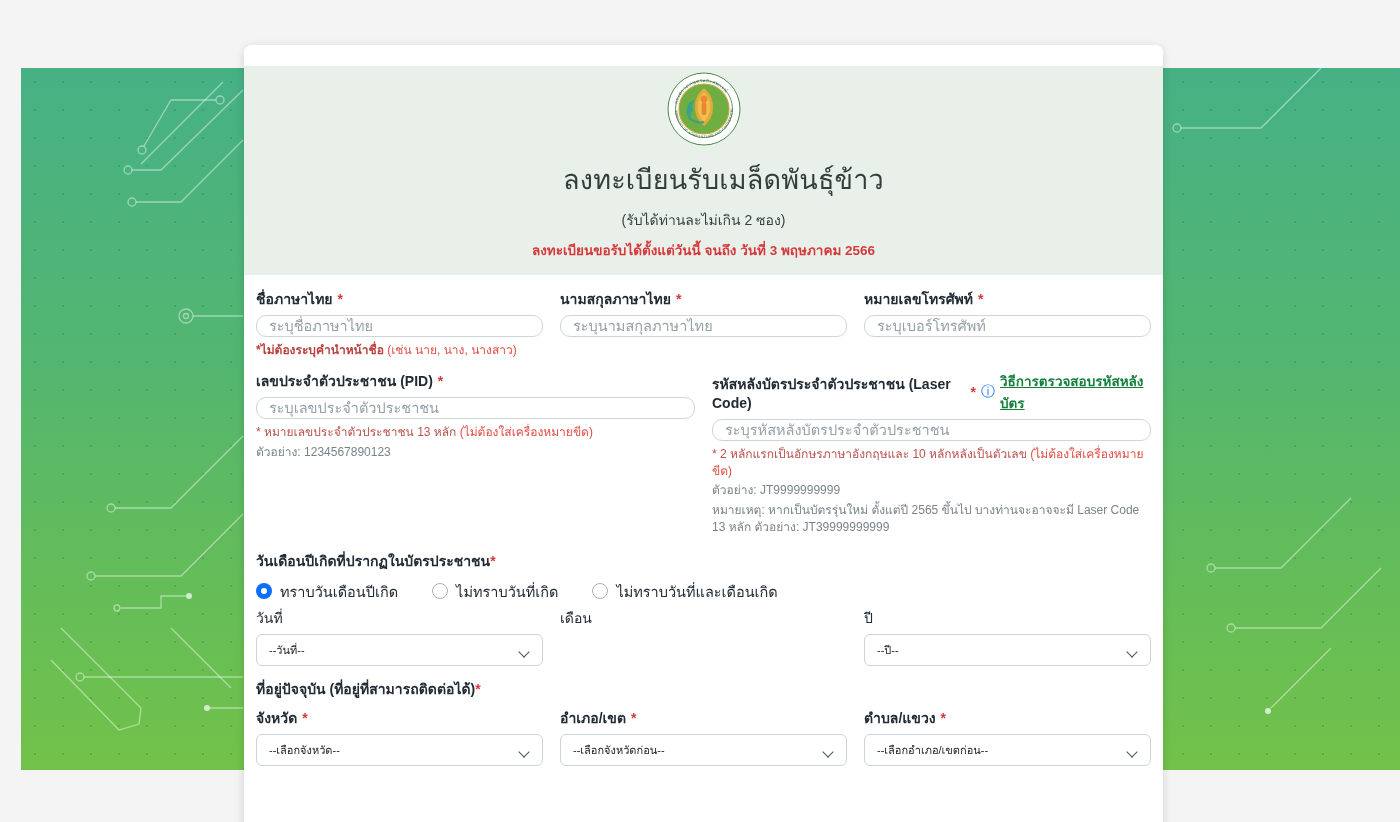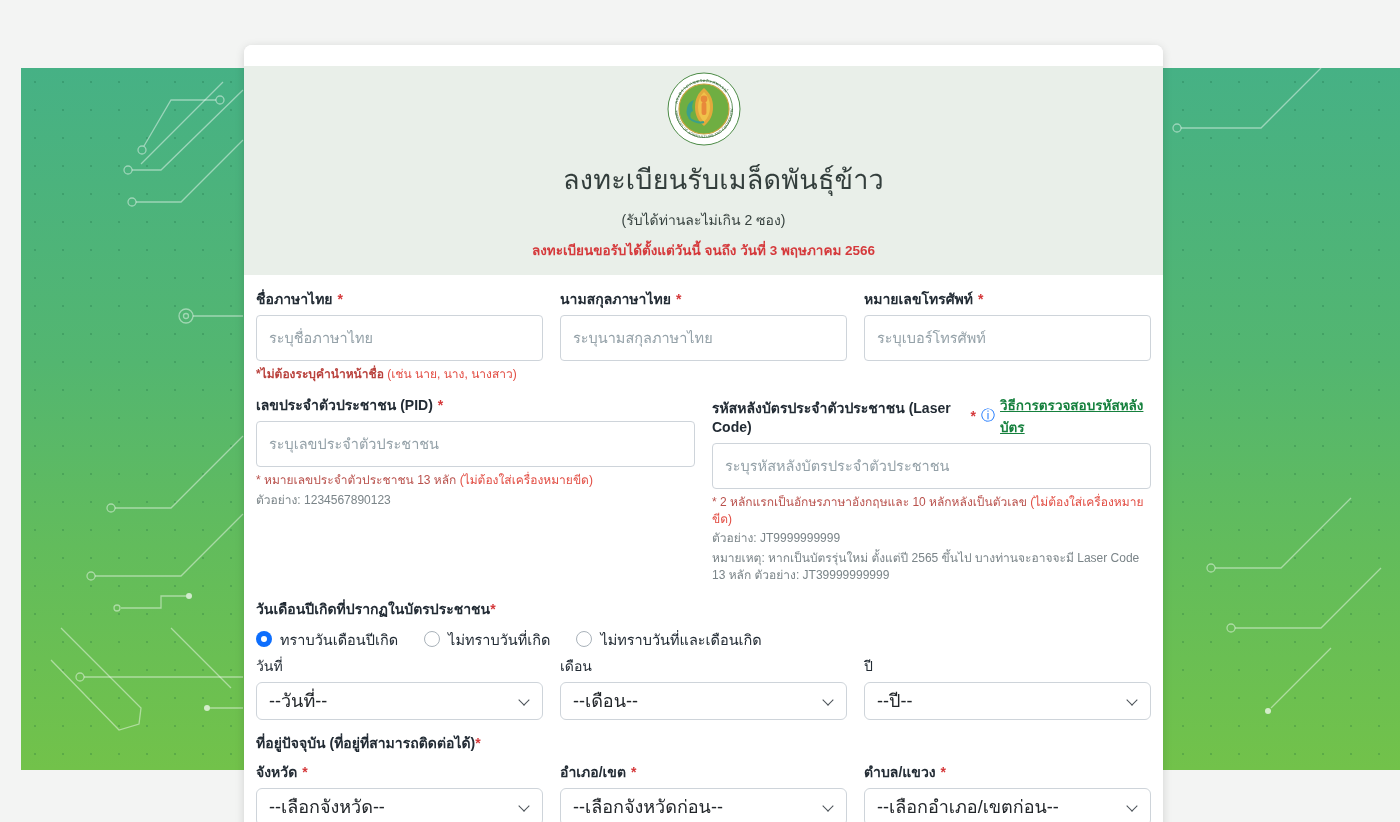--- a/index.html
+++ b/index.html
@@ -33,47 +33,47 @@
   .hero .period { font-size:13.5px; font-weight:600; color:#d5393b; margin-top:8px; }
 
   .form-area { padding:13px 12px 0 12px; }
   .grid3 { display:grid; grid-template-columns:1fr 1fr 1fr; column-gap:17px; }
   .grid2 { display:grid; grid-template-columns:1fr 1fr; column-gap:17px; }
 
   .f-label { font-size:14px; font-weight:700; color:#222b34; margin-bottom:5px; display:flex; align-items:center; gap:5px; }
   .f-label.lite { font-weight:500; }
   .req { color:#d5393b; }
   .txt-input {
-    width:100%; height:46px; border:1px solid #ced4da; border-radius:4px;
+    width:100%; height:22px; border:1px solid #ced4da; border-radius:10px;
     padding:0 12px; font-size:14.5px; color:#212529; background:#fff; outline:none;
     font-family:"Liberation Sans","DejaVu Sans",sans-serif;
   }
   .txt-input::placeholder { color:#94a1a8; opacity:1; }
 
   .note { font-size:12px; margin-top:5px; line-height:1.4; }
   .note .red-b { color:#b9413c; font-weight:700; }
   .note .red { color:#b9514c; }
   .note .red-bright { color:#e24c42; }
   .note.gray-line { color:#7a8488; margin-top:3px; }
 
   .row-2 { margin-top:11px; }
 
   .laser-link { font-size:13.5px; font-weight:600; color:#15803d; text-decoration:underline; cursor:pointer; }
   .info-ic { color:#0d6efd; font-size:14px; font-weight:400; cursor:pointer; }
 
   .section-label { font-size:14px; font-weight:700; color:#222b34; margin-top:14px; }
-  .radio-row { display:flex; align-items:center; gap:26px; margin:8px 0 4px 0; }
+  .radio-row { display:flex; align-items:center; gap:34px; margin:8px 0 4px 0; }
   .radio-opt { display:flex; align-items:center; gap:8px; font-size:14.5px; color:#222b34; cursor:pointer; }
   .radio { width:16px; height:16px; border-radius:50%; border:1px solid #a9b2ba; background:#fff; flex:0 0 auto; }
   .radio.checked { border:none; background:#0d6efd; }
   .radio.checked::after { content:""; display:block; width:6px; height:6px; margin:5px; border-radius:50%; background:#fff; }
 
   .sel {
-    position:relative; height:38px; border:1px solid #ced4da; border-radius:6px; background:#fff;
-    display:flex; align-items:center; padding:0 30px 0 12px; font-size:18px; color:#212529; cursor:pointer;
+    position:relative; height:32px; border:1px solid #ced4da; border-radius:6px; background:#fff;
+    display:flex; align-items:center; padding:0 30px 0 12px; font-size:11px; color:#212529; cursor:pointer;
   }
   .sel::after {
     content:""; position:absolute; right:14px; top:13px; width:7px; height:7px;
     border-right:1.7px solid #4b5258; border-bottom:1.7px solid #4b5258; transform:rotate(45deg);
   }
   .sub-gap { margin-top:7px; }
 </style>
 </head>
 <body>
 
@@ -226,23 +226,20 @@
       </div>
       <div class="grid3">
         <div>
           <div class="f-label lite">วันที่</div>
           <div class="sel">
             <span>--วันที่--</span>
           </div>
         </div>
         <div>
           <div class="f-label lite">เดือน</div>
-          <div class="sel">
-            <span>--เดือน--</span>
-          </div>
         </div>
         <div>
           <div class="f-label lite">ปี</div>
           <div class="sel">
             <span>--ปี--</span>
           </div>
         </div>
       </div>
 
       <div class="section-label" style="margin-top:12px;">

